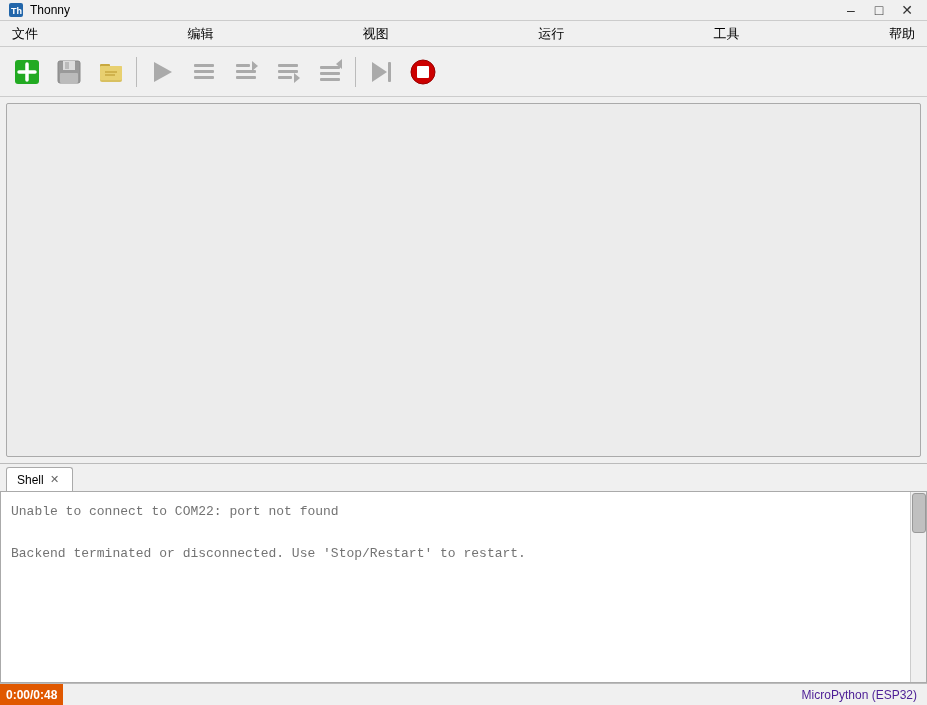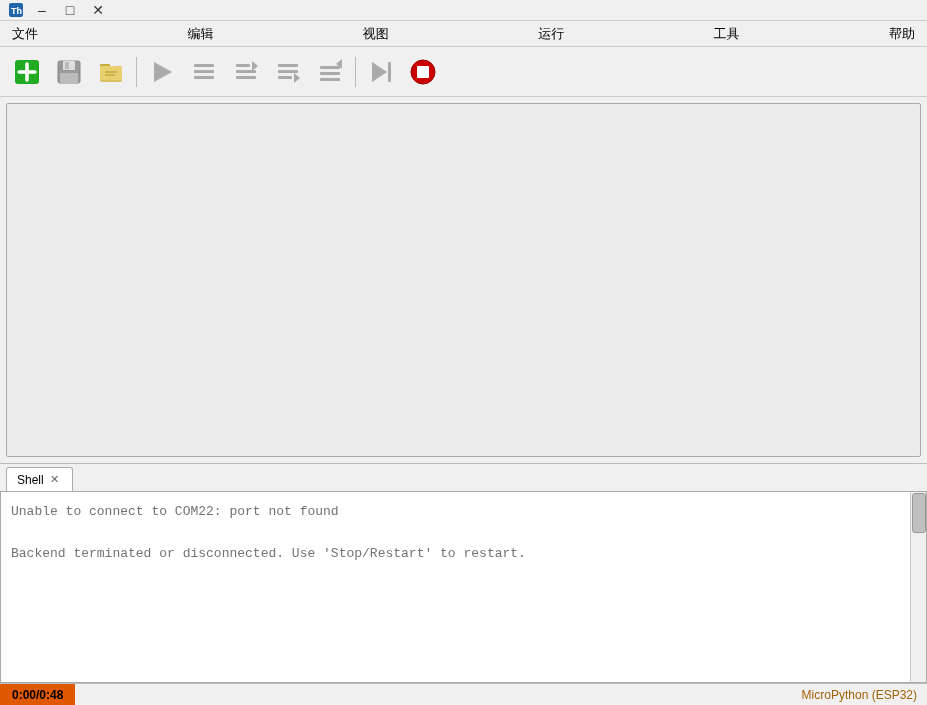--- a/index.html
+++ b/index.html
@@ -193,45 +193,46 @@
     #statusbar {
       height: 22px;
       background: #f0f0f0;
       border-top: 1px solid #bbb;
       display: flex;
       align-items: center;
       padding: 0;
     }
     #status-time {
       background: #e05800;
-      color: #000000;
-      padding: 0 12px;
+      color: #ffffff;
+      padding: 0 6px;
       height: 100%;
       display: flex;
       align-items: center;
       font-size: 12px;
       font-weight: bold;
     }
     #status-right {
       margin-left: auto;
       padding: 0 10px;
       font-size: 12px;
-      color: #a16207;
+      color: #4c1d95;
     }
   </style>
 </head>
 <body>
 
 <div id="titlebar">
   <div class="app-icon">
     <svg width="16" height="16" viewBox="0 0 16 16">
       <rect x="1" y="1" width="14" height="14" fill="#2266aa" rx="2"></rect>
       <text x="3" y="12" fill="white" font-size="9" font-weight="bold">Th</text>
     </svg>
   </div>
+  <span class="title-text">Thonny</span>
   <div class="win-controls">
     <button class="win-btn">–</button>
     <button class="win-btn">□</button>
     <button class="win-btn close">✕</button>
   </div>
 </div>
 
 <div id="menubar">
   <span class="menu-item">文件</span>
   <span class="menu-item">编辑</span>

